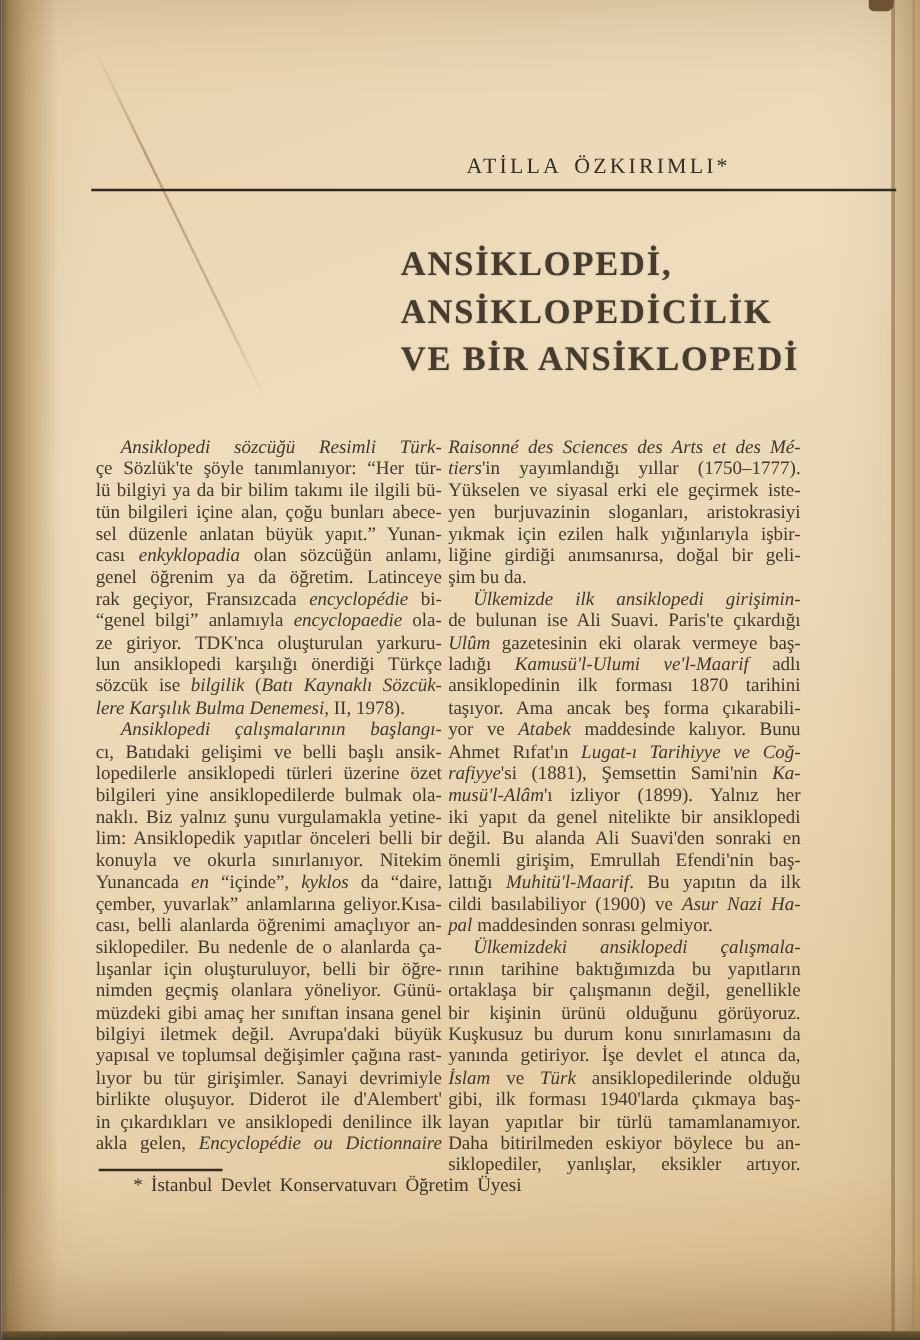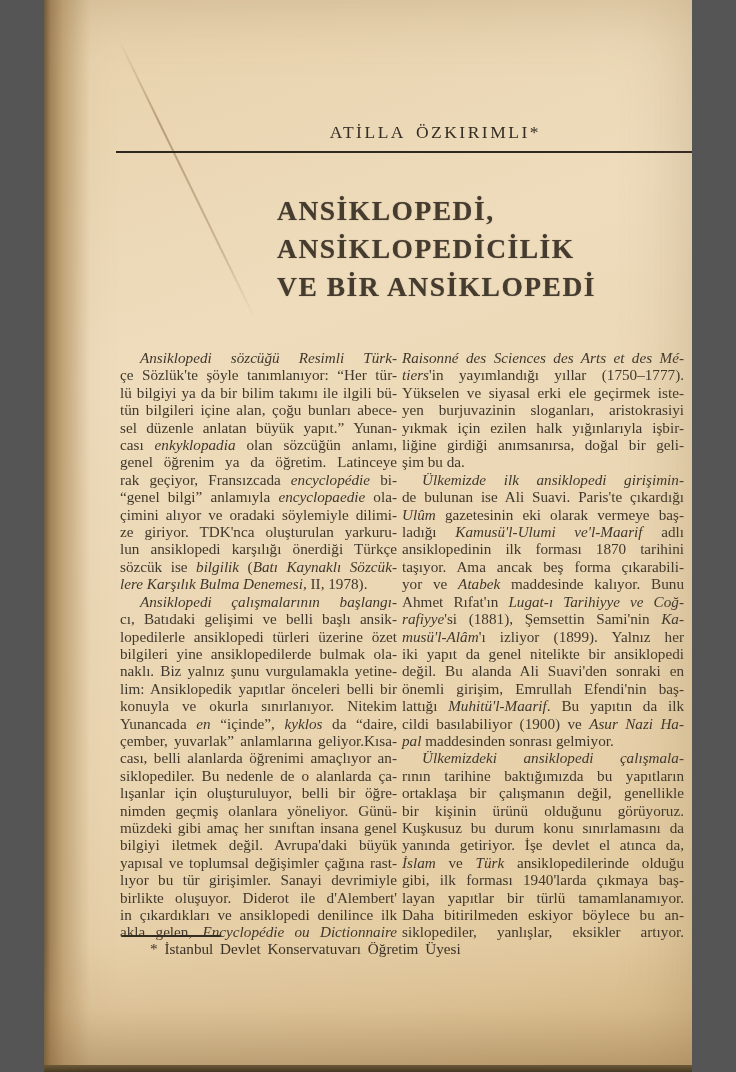--- a/index.html
+++ b/index.html
@@ -1,18 +1,18 @@
 <!DOCTYPE html>
 <html lang="tr"><head>
 <meta charset="utf-8">
 <style>
   html,body{margin:0;padding:0;background:#555;}
   .page{
     position:relative;
-    width:648px;height:1072px;
+    width:735px;height:1072px;
     margin:0 auto;
     overflow:hidden;
     background:
       linear-gradient(160deg,#e7d1ab 0%,#eedcbc 30%,#ead5b1 62%,#e2c99e 88%,#d9bd8e 100%);
     font-family:"Liberation Serif","DejaVu Serif",serif;
     color:#40382c;
   }
   
   .vignette{position:absolute;inset:0;box-shadow:inset 0 0 70px rgba(122,92,50,.28);pointer-events:none;}
   .gutter-shadow{position:absolute;left:0;top:0;bottom:0;width:46px;
@@ -85,21 +85,20 @@
   <div class="col col-left">
       <div class="tline indent">Ansiklopedi sözcüğü Resimli Türk-</div>
       <div class="tline">çe Sözlük'te şöyle tanımlanıyor: “Her tür-</div>
       <div class="tline">lü bilgiyi ya da bir bilim takımı ile ilgili bü-</div>
       <div class="tline">tün bilgileri içine alan, çoğu bunları abece-</div>
       <div class="tline">sel düzenle anlatan büyük yapıt.” Yunan-</div>
       <div class="tline">cası <em>enkyklopadia</em> olan sözcüğün anlamı,</div>
       <div class="tline">genel öğrenim ya da öğretim. Latinceye</div>
       <div class="tline">rak geçiyor, Fransızcada <em>encyclopédie</em> bi-</div>
       <div class="tline">“genel bilgi” anlamıyla <em>encyclopaedie</em> ola-</div>
-      <div class="tline">çimini alıyor ve oradaki söylemiyle dilimi-</div>
       <div class="tline">ze giriyor. TDK'nca oluşturulan yarkuru-</div>
       <div class="tline">lun ansiklopedi karşılığı önerdiği Türkçe</div>
       <div class="tline">sözcük ise <em>bilgilik</em> (<em>Batı Kaynaklı Sözcük-</em></div>
       <div class="tline endline"><em>lere Karşılık Bulma Denemesi</em>, II, 1978).</div>
       <div class="tline indent">Ansiklopedi çalışmalarının başlangı-</div>
       <div class="tline">cı, Batıdaki gelişimi ve belli başlı ansik-</div>
       <div class="tline">lopedilerle ansiklopedi türleri üzerine özet</div>
       <div class="tline">bilgileri yine ansiklopedilerde bulmak ola-</div>
       <div class="tline">naklı. Biz yalnız şunu vurgulamakla yetine-</div>
       <div class="tline">lim: Ansiklopedik yapıtlar önceleri belli bir</div>

